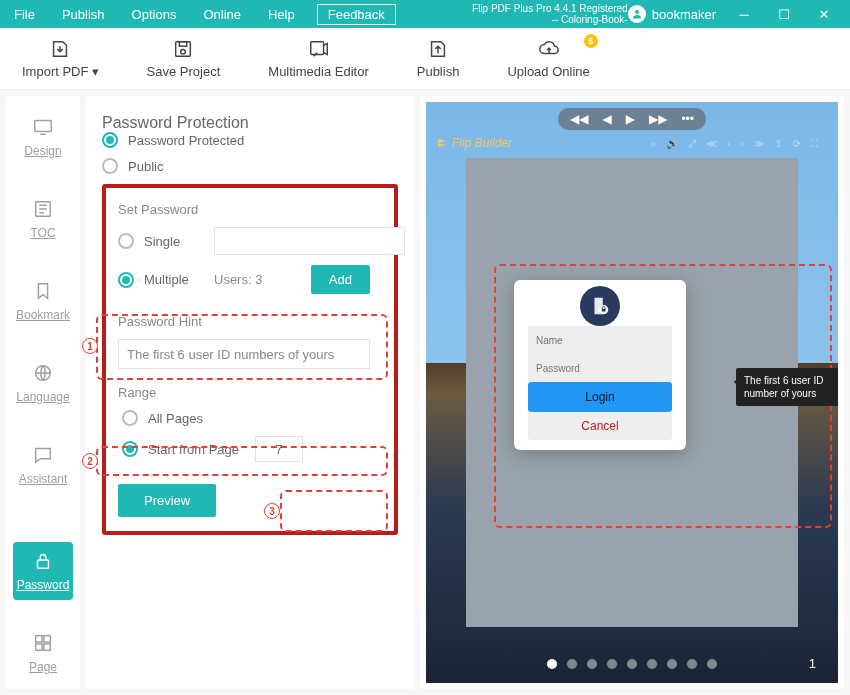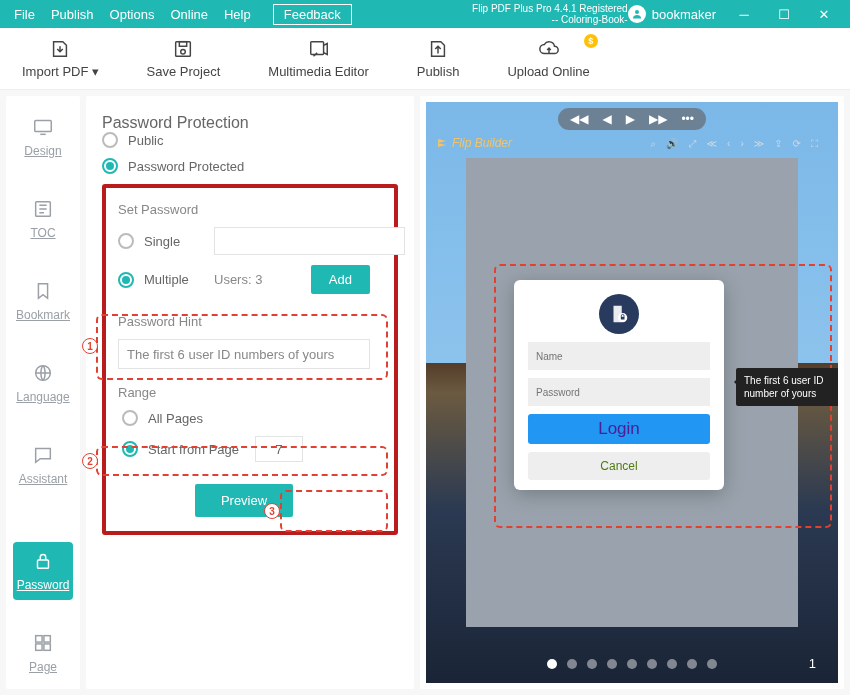--- a/index.html
+++ b/index.html
@@ -1,20 +1,20 @@
 <!DOCTYPE html>
 <html><head>
 <meta charset="utf-8">
 <style>
   * { box-sizing: border-box; margin: 0; padding: 0; font-family: -apple-system, "Segoe UI", Arial, sans-serif; }
   body { width: 850px; height: 695px; overflow: hidden; background: #fff; font-size: 13px; color: #555; }
 
   
   .titlebar { height: 28px; background: #1fb8b3; display: flex; align-items: center; color: #fff; font-size: 13px; padding: 0 6px; }
-  .titlebar .menu { display: flex; gap: 16px; padding: 0 8px; }
+  .titlebar .menu { display: flex; gap: 27px; padding: 0 8px; }
   .titlebar .menu span { cursor: pointer; }
   .titlebar .feedback { border: 1px solid #fff; padding: 2px 10px; margin-left: 14px; cursor: pointer; }
   .titlebar .titles { flex: 1; text-align: right; font-weight: 400; line-height: 1.1; font-size: 10px; }
   .titlebar .user { display: flex; align-items: center; gap: 6px; margin-right: 8px; }
   .titlebar .user .avatar { width: 18px; height: 18px; border-radius: 50%; background: #fff; display: flex; align-items: center; justify-content: center; color: #1fb8b3; }
   .titlebar .winbtns { display: flex; gap: 0; }
   .titlebar .winbtns .btn { width: 40px; height: 28px; display: flex; align-items: center; justify-content: center; font-size: 13px; cursor: pointer; }
 
   
   .toolbar { height: 62px; background: #fff; display: flex; align-items: center; gap: 48px; padding: 0 22px; border-bottom: 1px solid #eee; }
@@ -44,39 +44,39 @@
   .section-label { color: #888; font-size: 13px; margin-bottom: 10px; }
   .password-row { display: flex; align-items: center; gap: 10px; margin-bottom: 10px; }
   .password-row .txt { flex: 0 0 60px; color: #666; }
   .password-row input[type=text] { flex: 1; height: 28px; border: 1px solid #e3e3e3; padding: 0 6px; }
   .password-row .users { color: #888; flex: 1; }
   .btn-teal { background: #1fb8b3; color: #fff; border: none; padding: 7px 18px; font-size: 13px; cursor: pointer; border-radius: 2px; }
 
   .hint-input { width: 100%; height: 30px; border: 1px solid #e3e3e3; padding: 0 8px; color: #888; font-size: 13px; }
   .page-input { width: 48px; height: 26px; border: 1px solid #e3e3e3; text-align: center; color: #666; margin-left: 6px; }
 
-  .preview-wrap { display: flex; justify-content: center; margin-top: 22px; }
+  .preview-wrap { display: flex; justify-content: flex-start; margin-top: 22px; }
 
   
   .dash { position: absolute; border: 2px dashed #e24131; border-radius: 6px; pointer-events: none; }
   .circ { position: absolute; width: 16px; height: 16px; border: 1.5px solid #e24131; border-radius: 50%; color: #e24131; font-size: 10px; font-weight: bold; display: flex; align-items: center; justify-content: center; background: #fff; }
 
   
   .preview { flex: 1; background: #fff; border-radius: 2px; position: relative; overflow: hidden; }
   .preview .stage { position: absolute; inset: 6px; background: linear-gradient(to bottom, #7bb8e8 0%, #8cc3ed 45%, #543d2a 45%, #6b5a40 50%, #2b3a52 70%, #1a2436 100%); overflow: hidden; }
   .topctrl { position: absolute; top: 6px; left: 50%; transform: translateX(-50%); background: rgba(107,123,140,0.9); border-radius: 16px; padding: 4px 12px; display: flex; gap: 14px; color: #fff; font-size: 12px; }
   .flipbuilder { position: absolute; top: 34px; left: 10px; color: #f1c46b; font-size: 12px; font-style: italic; display: flex; align-items: center; gap: 4px; }
   .microctrl { position: absolute; top: 36px; right: 20px; display: flex; gap: 10px; color: #cfd8e2; font-size: 10px; }
   .page-container { position: absolute; top: 56px; left: 40px; right: 40px; bottom: 56px; background: #9aa3ad; }
 
-  .login-card { position: absolute; top: 178px; left: 88px; width: 210px; background: #fff; border-radius: 6px; padding: 14px 14px 10px; box-shadow: 0 4px 20px rgba(0,0,0,.25); display: flex; flex-direction: column; align-items: center; gap: 8px; }
+  .login-card { position: absolute; top: 178px; left: 88px; width: 172px; background: #fff; border-radius: 6px; padding: 6px 14px 10px; box-shadow: 0 4px 20px rgba(0,0,0,.25); display: flex; flex-direction: column; align-items: center; }
   .login-card .iconcircle { width: 40px; height: 40px; background: #283a5e; border-radius: 50%; display: flex; align-items: center; justify-content: center; color: #fff; }
   .login-card input { width: 100%; height: 28px; background: #eee; border: none; padding: 0 8px; font-size: 10px; color: #888; }
-  .login-card .login-btn { width: 100%; height: 30px; background: #2196f3; color: #4c1d95; border: none; border-radius: 3px; font-size: 17px; font-weight: 500; cursor: pointer; }
-  .login-card .cancel-btn { width: 100%; height: 28px; background: #eee; color: #4d7c0f; border: none; border-radius: 3px; font-size: 12px; cursor: pointer; }
+  .login-card .login-btn { width: 100%; height: 30px; background: #2196f3; color: #0f172a; border: none; border-radius: 3px; font-size: 12px; font-weight: 500; cursor: pointer; }
+  .login-card .cancel-btn { width: 100%; height: 28px; background: #eee; color: #b91c1c; border: none; border-radius: 3px; font-size: 12px; cursor: pointer; }
 
   .tooltip { position: absolute; top: 266px; right: -6px; background: #222; color: #fff; font-size: 10px; padding: 6px 8px; max-width: 108px; border-radius: 2px; line-height: 1.3; z-index: 5; }
   .tooltip::before { content: ''; position: absolute; left: -6px; top: 10px; border: 4px solid transparent; border-right-color: #222; }
 
   .page-dots { position: absolute; bottom: 14px; left: 50%; transform: translateX(-50%); display: flex; gap: 10px; align-items: center; }
   .page-dots .dot { width: 10px; height: 10px; border-radius: 50%; background: rgba(255,255,255,.45); }
   .page-dots .dot.active { background: #fff; }
   .page-num { position: absolute; bottom: 12px; right: 22px; color: #fff; font-size: 13px; }
 
   .dash-preview { position: absolute; border: 2px dashed #e24131; border-radius: 6px; pointer-events: none; top: 162px; left: 68px; width: 338px; height: 264px; }
@@ -206,26 +206,26 @@
           <rect x="13" y="13" width="7" height="7"></rect>
         </svg>
       <span>Page</span>
     </div>
   </div>
 
   <div class="panel">
     <h2>Password Protection</h2>
 
     <div class="radio-row">
+      <span class="radio checked"></span>
+      <span>Password Protected</span>
+    </div>
+    <div class="radio-row">
       <span class="radio"></span>
       <span>Public</span>
-    </div>
-    <div class="radio-row">
-      <span class="radio checked"></span>
-      <span>Password Protected</span>
     </div>
 
     <div class="subpanel">
       <div class="section-label">Set Password</div>
 
       <div class="password-row">
         <span class="radio"></span>
         <span class="txt">Single</span>
         <input type="text" style="">
       </div>

